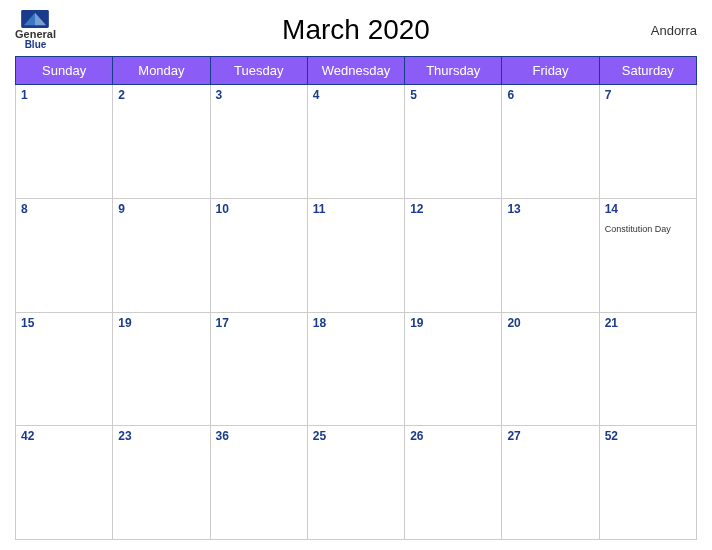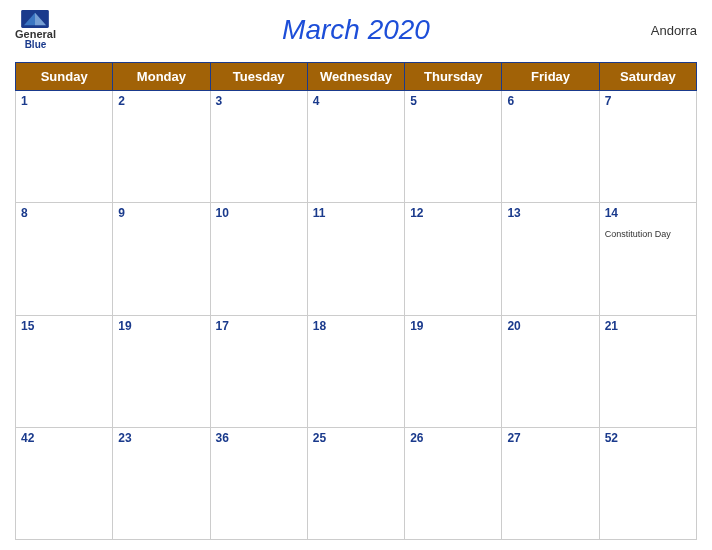--- a/index.html
+++ b/index.html
@@ -15,21 +15,21 @@
       height: 550px;
       padding: 10px 15px 10px 15px;
       display: flex;
       flex-direction: column;
     }
     .header {
       display: flex;
       align-items: center;
       justify-content: center;
       position: relative;
-      margin-bottom: 12px;
+      margin-bottom: 6px;
       padding: 4px 0;
     }
     .logo {
       position: absolute;
       left: 0;
       top: 50%;
       transform: translateY(-50%);
       display: flex;
       flex-direction: column;
       align-items: center;
@@ -47,44 +47,43 @@
       font-weight: bold;
       line-height: 1;
     }
     .logo-icon {
       width: 28px;
       height: 18px;
       margin-bottom: 1px;
     }
     .title {
       font-size: 28px;
-      color: #1d4ed8;
+      color: #000000;
       font-weight: normal;
       text-align: center;
-      font-style: italic;
     }
     .country {
       position: absolute;
       right: 0;
       top: 50%;
       transform: translateY(-50%);
       font-size: 13px;
       color: #333;
     }
     .calendar-table {
       width: 100%;
       border-collapse: collapse;
       flex: 1;
     }
     .calendar-table th {
-      background-color: #a16207;
+      background-color: #8b5cf6;
       color: #fff;
       text-align: center;
       font-size: 13px;
-      font-weight: bold;
+      font-weight: normal;
       padding: 6px 4px;
       border: 1px solid #1a3a8c;
     }
     .calendar-table td {
       border: 1px solid #ccc;
       vertical-align: top;
       padding: 3px 5px;
       width: calc(100% / 7);
       height: 72px;
       position: relative;

